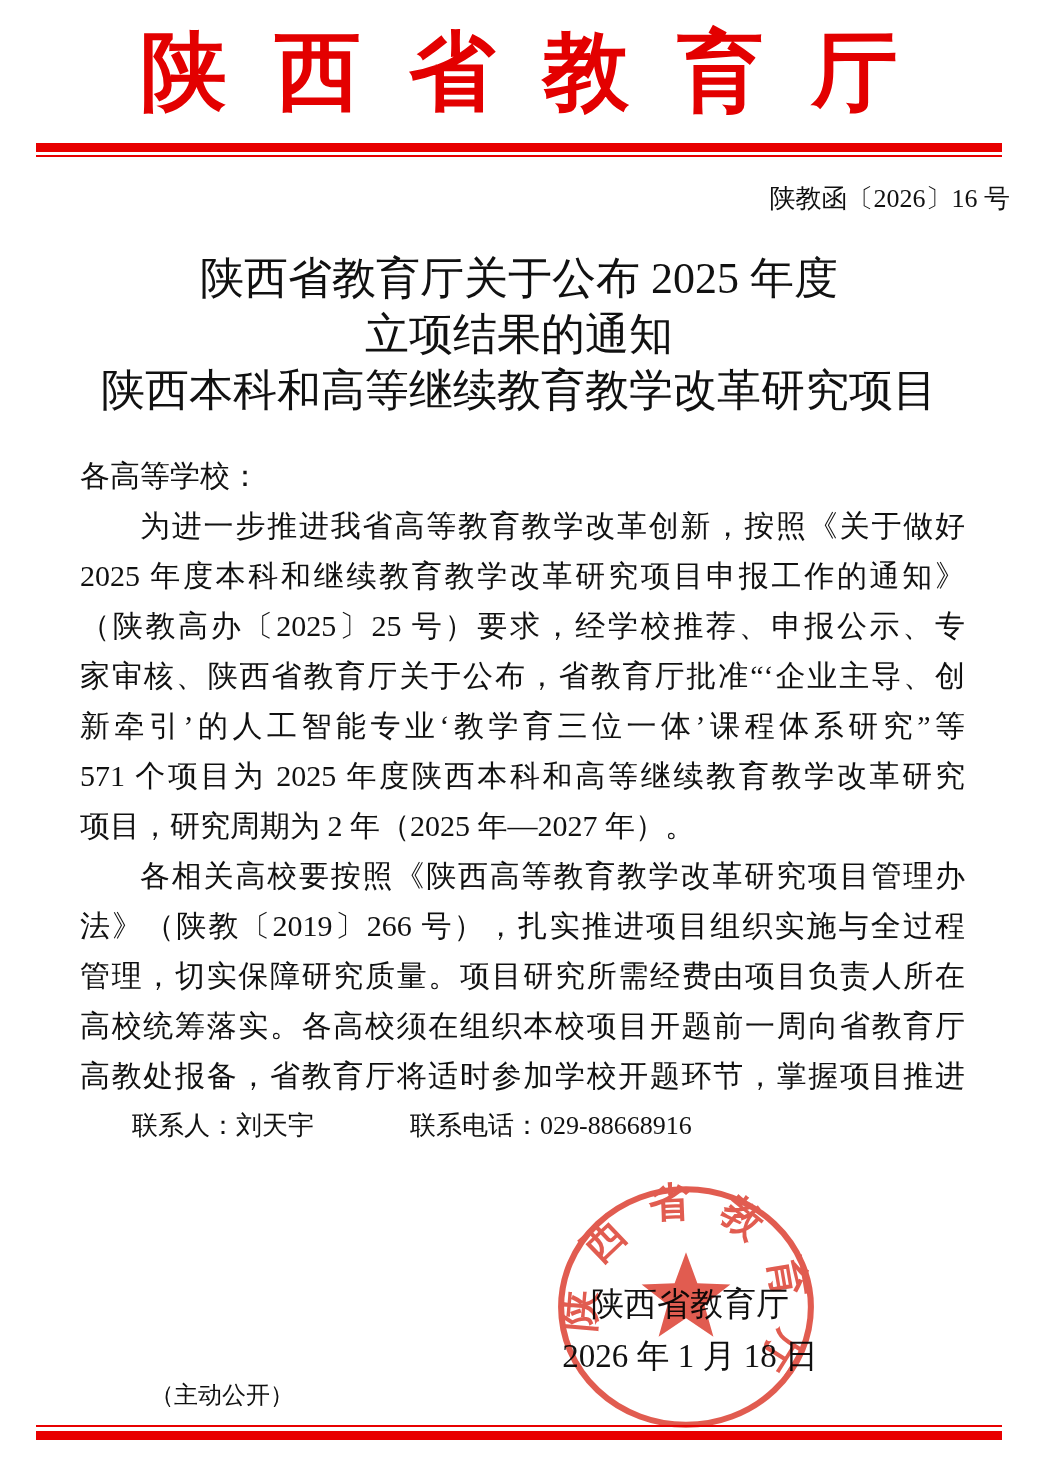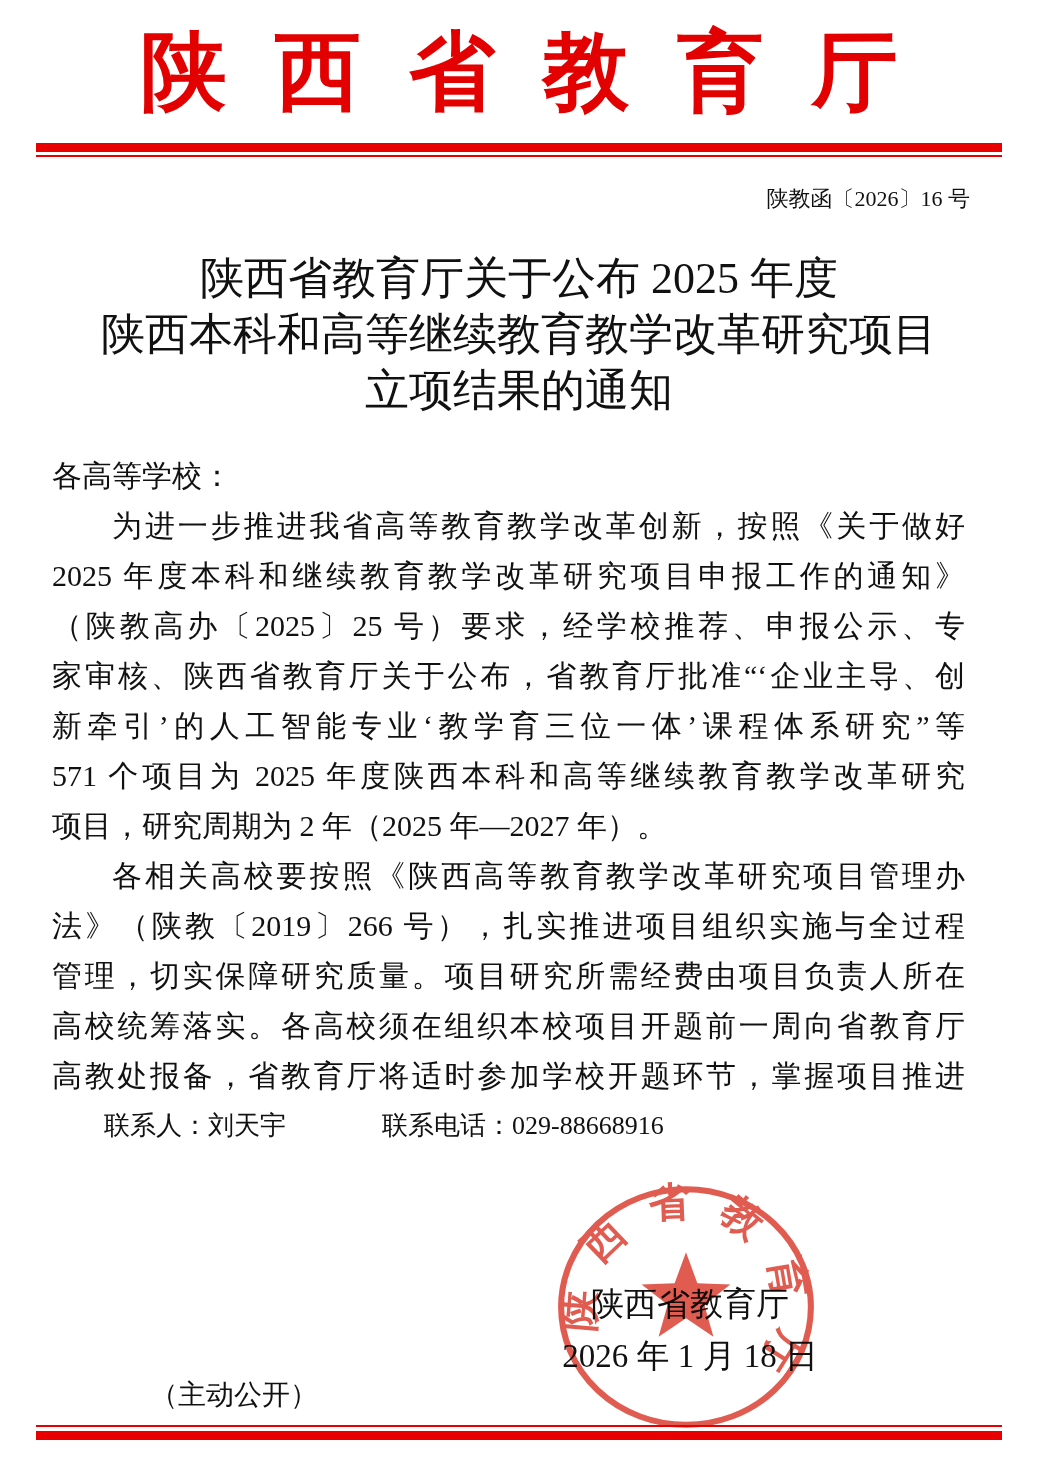--- a/index.html
+++ b/index.html
@@ -33,37 +33,37 @@
     letter-spacing:0.56em;
     padding-left:0.56em;
     white-space:nowrap;
   }
   .rule-top{margin:24px 36px 0 36px;}
   .rule-top .thick{height:9px;background:var(--rule);}
   .rule-top .thin{height:2px;background:var(--rule);margin-top:3px;}
   
   .docno{
     margin-top:22px;
-    padding-right:68px;
+    padding-right:28px;
     text-align:right;
-    font-size:22px;
+    font-size:26px;
     line-height:40px;
   }
   
   .title{
     margin-top:32px;
     text-align:center;
     font-size:44px;
     font-weight:normal;
     line-height:56px;
   }
   
   .body{
     margin-top:32px;
-    padding:0 73px 0 52px;
+    padding:0 73px 0 80px;
     font-size:30px;
   }
   .body-line{
     line-height:50px;
     text-align:left;
     white-space:pre-wrap;
   }
   .body-line.j{
     text-align:justify;
     text-align-last:justify;
@@ -101,21 +101,21 @@
     font-size:40px;
     font-weight:bold;
     letter-spacing:25px;
     fill:var(--seal);
   }
   
   .footer-note{
     position:absolute;
     top:1364px;
     left:150px;
-    font-size:28px;
+    font-size:24px;
     line-height:42px;
   }
   .rule-bottom{
     position:absolute;
     left:36px;
     right:36px;
     top:1415px;
   }
   .rule-bottom .thin{height:2px;background:var(--rule);}
   .rule-bottom .thick{height:9px;background:var(--rule);margin-top:4px;}
@@ -129,22 +129,22 @@
 
   <div class="rule-top">
     <div class="thick"></div>
     <div class="thin"></div>
   </div>
 
   <div class="docno">陕教函〔2026〕16 号</div>
 
   <div class="title">
     <div>陕西省教育厅关于公布 2025 年度</div>
+    <div>立项结果的通知</div>
     <div>陕西本科和高等继续教育教学改革研究项目</div>
-    <div>立项结果的通知</div>
   </div>
 
   <div class="body" id="body-lines">
 
   <div class="body-line">各高等学校：</div>
       <div class="body-line j ind">为进一步推进我省高等教育教学改革创新，按照《关于做好</div>
       <div class="body-line j">2025 年度本科和继续教育教学改革研究项目申报工作的通知》</div>
       <div class="body-line j">（陕教高办〔2025〕25 号）要求，经学校推荐、申报公示、专</div>
       <div class="body-line j">家审核、陕西省教育厅关于公布，省教育厅批准“‘企业主导、创</div>
       <div class="body-line j">新牵引’的人工智能专业‘教学育三位一体’课程体系研究”等</div>

